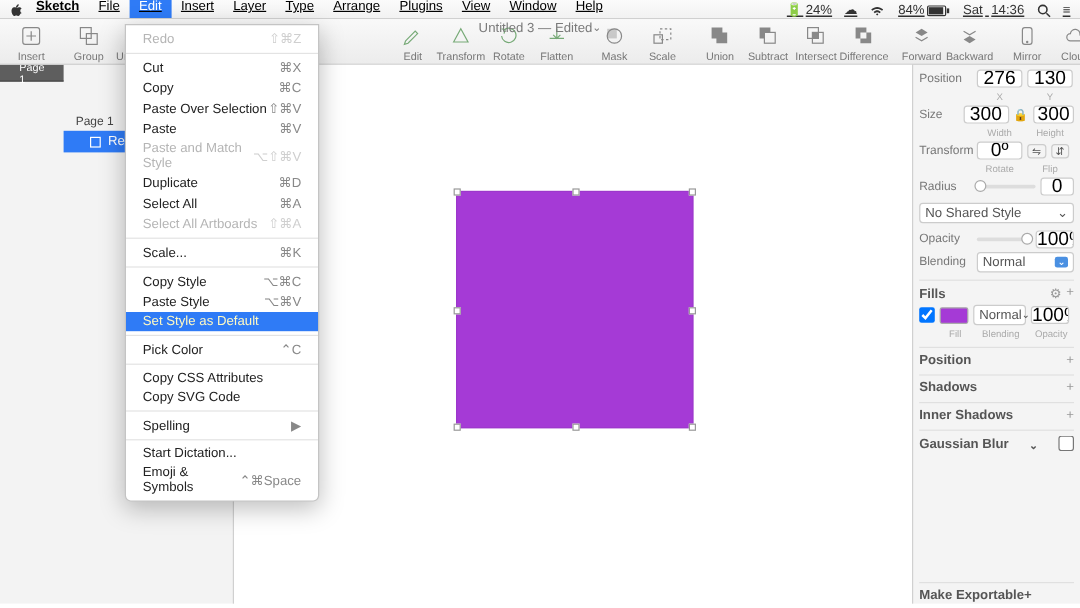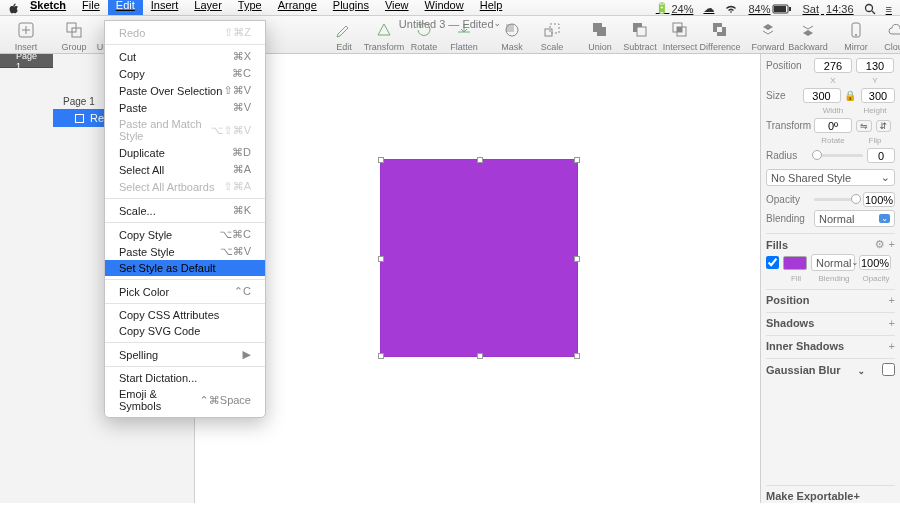--- a/index.html
+++ b/index.html
@@ -27,32 +27,32 @@
 .layer{background:#2f7bf6;color:#fff;padding:3px 10px 3px 22px;font-size:10px;display:flex;align-items:center;gap:6px}
 .layer .sq{width:9px;height:9px;border:1px solid #fff}
 .side-footer{height:20px;border-top:1px solid #d0d0d0;display:flex;align-items:center;padding:0 6px;gap:8px;color:#999}
 .side-footer input{flex:1;border:none;background:transparent;font-size:10px;outline:none}
 .canvas{flex:1;background:#fff;position:relative}
 .shape{position:absolute;left:185px;top:105px;width:198px;height:198px;background:#a53ad6;border:1px solid rgba(0,0,0,.05)}
 .handle{position:absolute;width:6px;height:6px;background:#fff;border:1px solid #999}
 .inspector{width:140px;background:#f4f4f4;border-left:1px solid #d0d0d0;padding:4px 5px;font-size:10px;color:#555;overflow:hidden}
 .row{display:flex;align-items:center;margin-bottom:3px;gap:4px}
 .row .lab{width:44px;color:#777;font-size:10px}
-.num{width:38px;height:15px;border:1px solid #ccc;background:#fff;font-size:11px;text-align:center;border-radius:3px}
+.num{width:38px;height:15px;border:1px solid #ccc;background:#fff;font-size:16px;text-align:center;border-radius:3px}
 .sub{font-size:8px;color:#aaa;text-align:center}
 .sel{height:17px;border:1px solid #ccc;background:#fff;border-radius:3px;font-size:10px;padding:0 4px;display:flex;align-items:center;justify-content:space-between}
 .slider{flex:1;height:3px;background:#ddd;border-radius:2px;position:relative}
 .slider .knob{position:absolute;width:10px;height:10px;background:#fff;border:1px solid #aaa;border-radius:50%;top:-4px}
 .section{display:flex;align-items:flex-end;justify-content:space-between;color:#555;font-weight:600;font-size:10px;margin:6px 0 3px;border-top:1px solid #e0e0e0;padding-top:4px}
 .section .acts{color:#999;font-weight:400;display:flex;gap:4px}
 .swatch{width:24px;height:14px;border:1px solid #aaa;border-radius:2px}
 .menu{position:absolute;left:104px;top:20px;width:162px;background:#fff;border:1px solid #c4c4c4;border-radius:0 0 5px 5px;box-shadow:0 6px 20px rgba(0,0,0,.25);padding:3px 0;z-index:100}
 .mi{display:flex;justify-content:space-between;padding:2px 14px;font-size:12px;color:#222;align-items:center}
 .mi.dis{color:#b5b5b5}
-.mi.hl{background:#2f7bf6;color:#000000}
+.mi.hl{background:#2f7bf6;color:#fef9c3}
 .ms{height:1px;background:#e3e3e3;margin:3px 0}
 .sc{color:#888;font-size:11px}
 .mi.hl .sc{color:#fff}
 .mi.dis .sc{color:#cfcfcf}
 svg{display:block}
 .lock{font-size:10px}
 .mebtn{display:flex;align-items:center;border-top:1px solid #e0e0e0;padding-top:4px;margin-top:6px;font-weight:600}
 </style>
 </head>
 <body>

